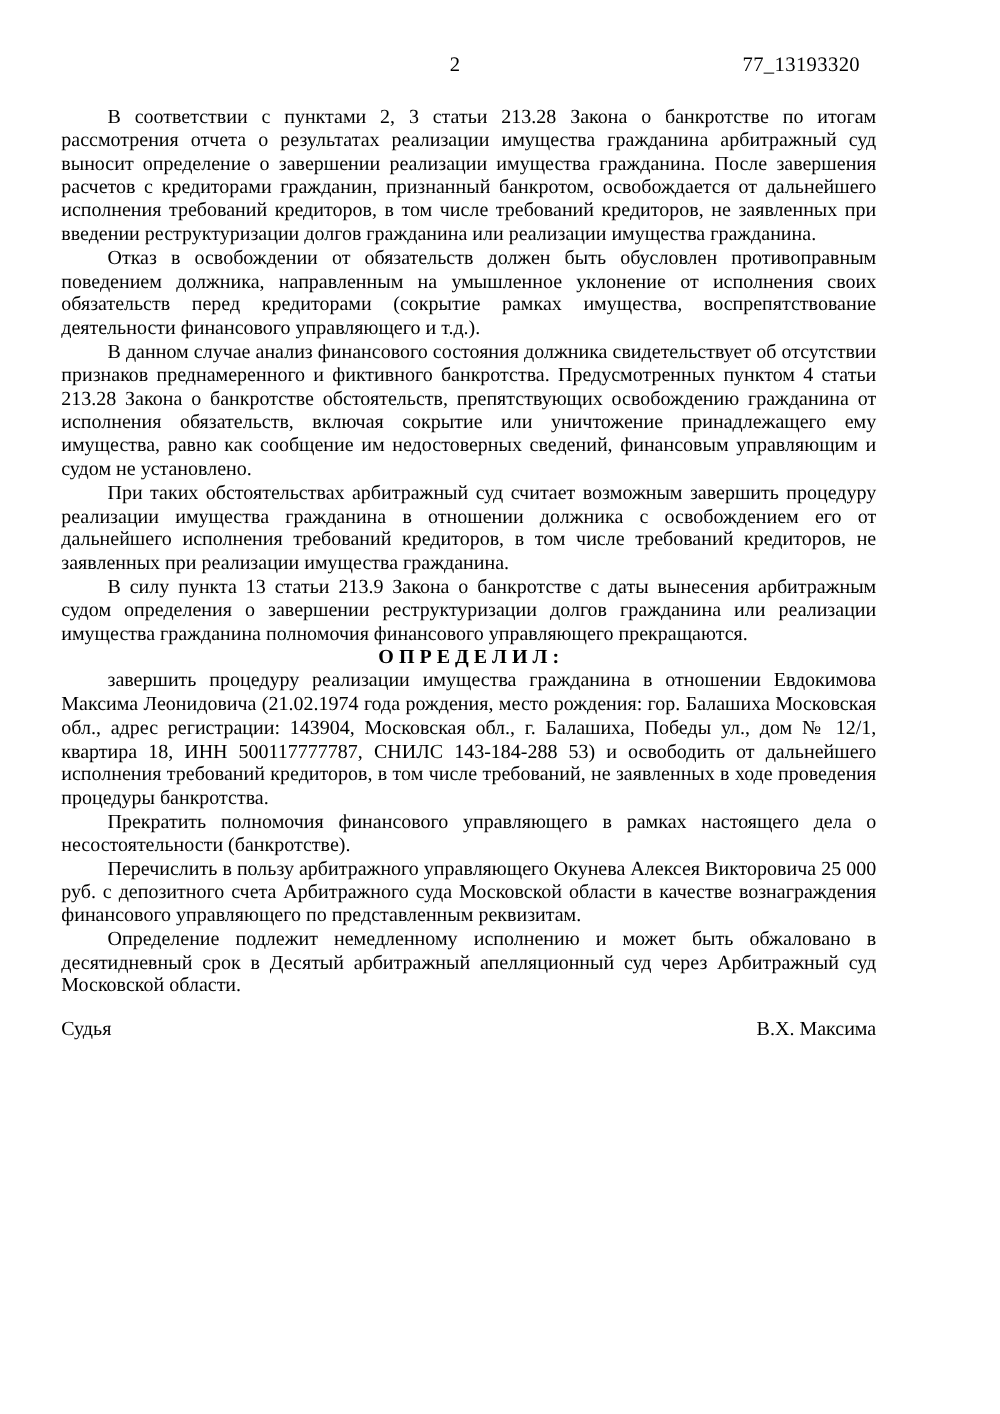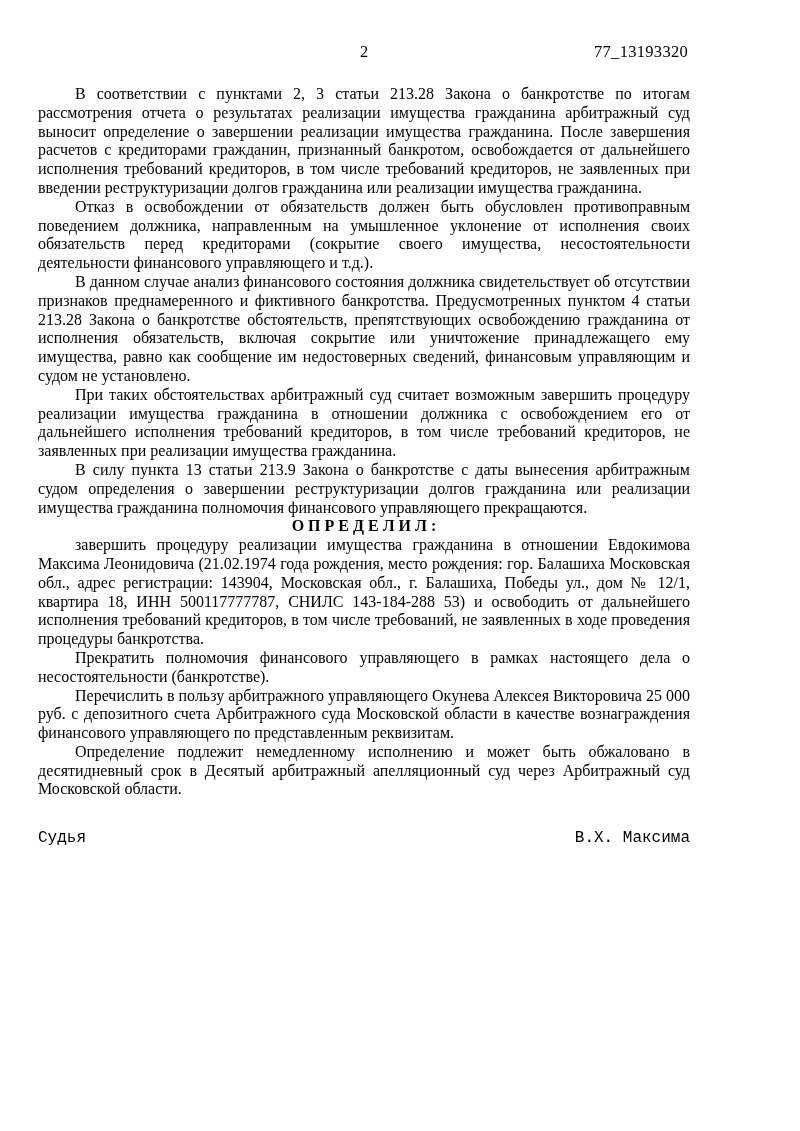--- a/index.html
+++ b/index.html
@@ -33,57 +33,56 @@
   }
   .case-number {
     position: absolute;
     left: 556px;
     top: 0;
     letter-spacing: 0.3px;
   }
   .content {
     position: absolute;
     top: 85px;
-    left: 38px;
+    left: 49px;
     width: 652px;
     font-size: 16px;
     line-height: 18.8px;
     text-align: justify;
   }
   .content p {
     margin: 0;
     padding: 0;
     text-indent: 37px;
   }
   .resolution-heading {
     text-align: center;
     text-indent: 0 !important;
     font-weight: bold;
   }
   .signature-row {
     display: flex;
     justify-content: space-between;
-    margin-top: 30px;
+    margin-top: 16px;
     text-align: left;
-    font-family: Liberation Mono, monospace;
   }
 </style>
 </head>
 <body>
 
 <div class="page">
 
   <div class="header">
     <span class="page-number">2</span>
     <span class="case-number">77_13193320</span>
   </div>
 
   <div class="content">
     <p>В соответствии с пунктами 2, 3 статьи 213.28 Закона о банкротстве по итогам рассмотрения отчета о результатах реализации имущества гражданина арбитражный суд выносит определение о завершении реализации имущества гражданина. После завершения расчетов с кредиторами гражданин, признанный банкротом, освобождается от дальнейшего исполнения требований кредиторов, в том числе требований кредиторов, не заявленных при введении реструктуризации долгов гражданина или реализации имущества гражданина.</p>
-    <p>Отказ в освобождении от обязательств должен быть обусловлен противоправным поведением должника, направленным на умышленное уклонение от исполнения своих обязательств перед кредиторами (сокрытие своего имущества, несостоятельности деятельности финансового управляющего и т.д.).</p>
+    <p>Отказ в освобождении от обязательств должен быть обусловлен противоправным поведением должника, направленным на умышленное уклонение от исполнения своих обязательств перед кредиторами (сокрытие рамках имущества, воспрепятствование деятельности финансового управляющего и т.д.).</p>
     <p>В данном случае анализ финансового состояния должника свидетельствует об отсутствии признаков преднамеренного и фиктивного банкротства. Предусмотренных пунктом 4 статьи 213.28 Закона о банкротстве обстоятельств, препятствующих освобождению гражданина от исполнения обязательств, включая сокрытие или уничтожение принадлежащего ему имущества, равно как сообщение им недостоверных сведений, финансовым управляющим и судом не установлено.</p>
     <p>При таких обстоятельствах арбитражный суд считает возможным завершить процедуру реализации имущества гражданина в отношении должника с освобождением его от дальнейшего исполнения требований кредиторов, в том числе требований кредиторов, не заявленных при реализации имущества гражданина.</p>
     <p>В силу пункта 13 статьи 213.9 Закона о банкротстве с даты вынесения арбитражным судом определения о завершении реструктуризации долгов гражданина или реализации имущества гражданина полномочия финансового управляющего прекращаются.</p>
 
     <p class="resolution-heading">О П Р Е Д Е Л И Л :</p>
 
     <p>завершить процедуру реализации имущества гражданина в отношении Евдокимова Максима Леонидовича (21.02.1974 года рождения, место рождения: гор. Балашиха Московская обл., адрес регистрации: 143904, Московская обл., г. Балашиха, Победы ул., дом № 12/1, квартира 18, ИНН 500117777787, СНИЛС 143-184-288 53) и освободить от дальнейшего исполнения требований кредиторов, в том числе требований, не заявленных в ходе проведения процедуры банкротства.</p>
     <p>Прекратить полномочия финансового управляющего в рамках настоящего дела о несостоятельности (банкротстве).</p>
     <p>Перечислить в пользу арбитражного управляющего Окунева Алексея Викторовича 25 000 руб. с депозитного счета Арбитражного суда Московской области в качестве вознаграждения финансового управляющего по представленным реквизитам.</p>
     <p>Определение подлежит немедленному исполнению и может быть обжаловано в десятидневный срок в Десятый арбитражный апелляционный суд через Арбитражный суд Московской области.</p>

